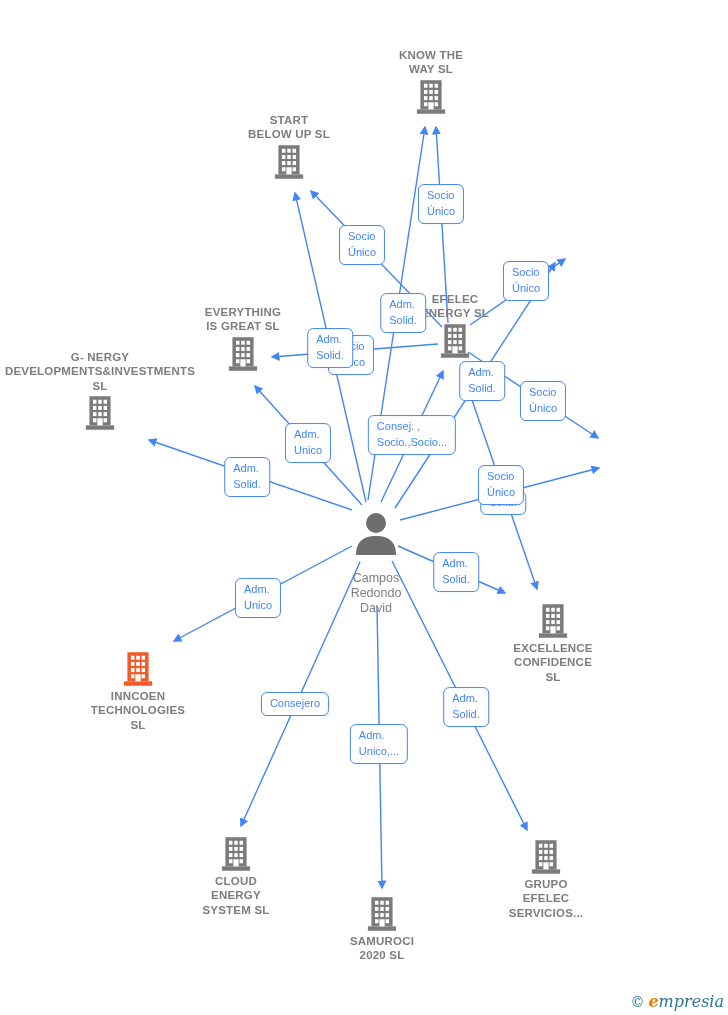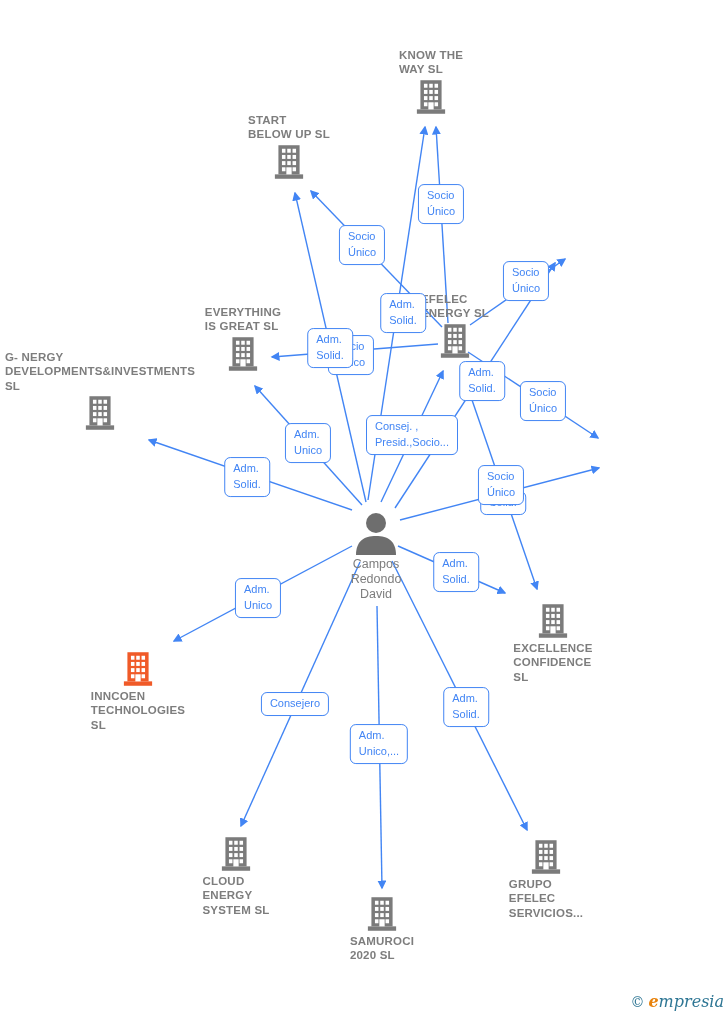--- a/index.html
+++ b/index.html
@@ -6,29 +6,29 @@
   .canvas{
     position:relative;width:728px;height:1015px;background:#ffffff;overflow:hidden;
     font-family:"Liberation Sans", sans-serif;
   }
   svg.edges{position:absolute;left:0;top:0;z-index:1;}
   .node{
     position:absolute;z-index:2;display:flex;flex-direction:column;align-items:center;
     transform:translateX(-50%);width:130px;gap:3px;
   }
   .node .nlabel{
-    color:#7d7d7d;font-size:11.5px;line-height:1.24;text-align:left;
+    color:#7d7d7d;font-size:11.5px;line-height:1.24;text-align:center;
     white-space:pre-line;letter-spacing:.2px;font-weight:bold;
   }
   .node svg.bld{color:#7b7b7b;display:block;}
   .node.orange svg.bld{color:#F05A28;}
   .node.wide{width:210px;}
   .person{
     position:absolute;z-index:4;display:flex;flex-direction:column;align-items:center;
-    transform:translateX(-50%);width:100px;gap:2px;
+    transform:translateX(-50%);width:100px;gap:16px;
   }
   .person .nlabel{
     color:#7d7d7d;font-size:12.5px;line-height:1.18;text-align:center;white-space:pre-line;
   }
   .elabel{
     position:absolute;z-index:3;transform:translate(-50%,-50%);
     background:#fff;border:1.5px solid #4285F4;border-radius:6px;
     color:#4285F4;font-size:11px;line-height:1.45;padding:3px 8px;
     text-align:left;white-space:pre-line;
   }
@@ -201,21 +201,21 @@
 Único</div>
   <div class="elabel" style="left:403px;top:313px">Adm.
 Solid.</div>
   <div class="elabel back" style="left:351px;top:355px">Socio
 Unico</div>
   <div class="elabel" style="left:330px;top:348px">Adm.
 Solid.</div>
   <div class="elabel" style="left:308px;top:443px">Adm.
 Unico</div>
   <div class="elabel" style="left:412px;top:435px">Consej. ,
-Presid.,Socio...</div>
+Socio.,Socio...</div>
   <div class="elabel" style="left:482px;top:381px">Adm.
 Solid.</div>
   <div class="elabel" style="left:543px;top:401px">Socio
 Único</div>
   <div class="elabel back" style="left:503px;top:503px">Solid.</div>
   <div class="elabel" style="left:501px;top:485px">Socio
 Único</div>
   <div class="elabel" style="left:247px;top:477px">Adm.
 Solid.</div>
   <div class="elabel" style="left:456px;top:572px">Adm.

